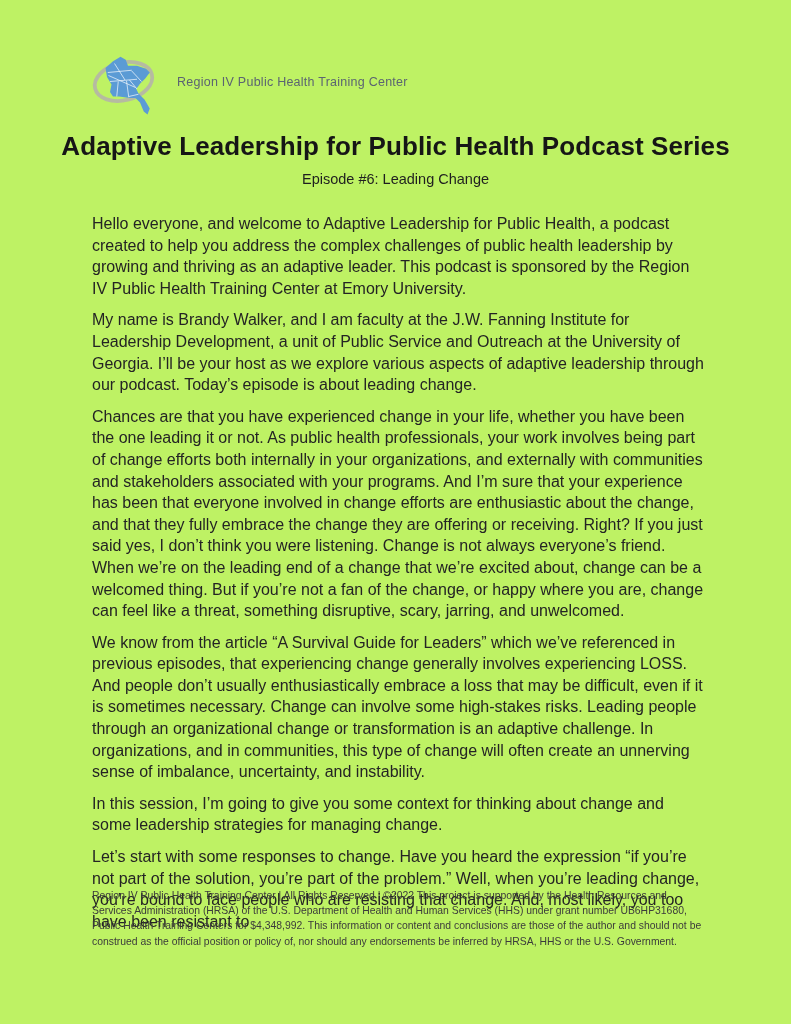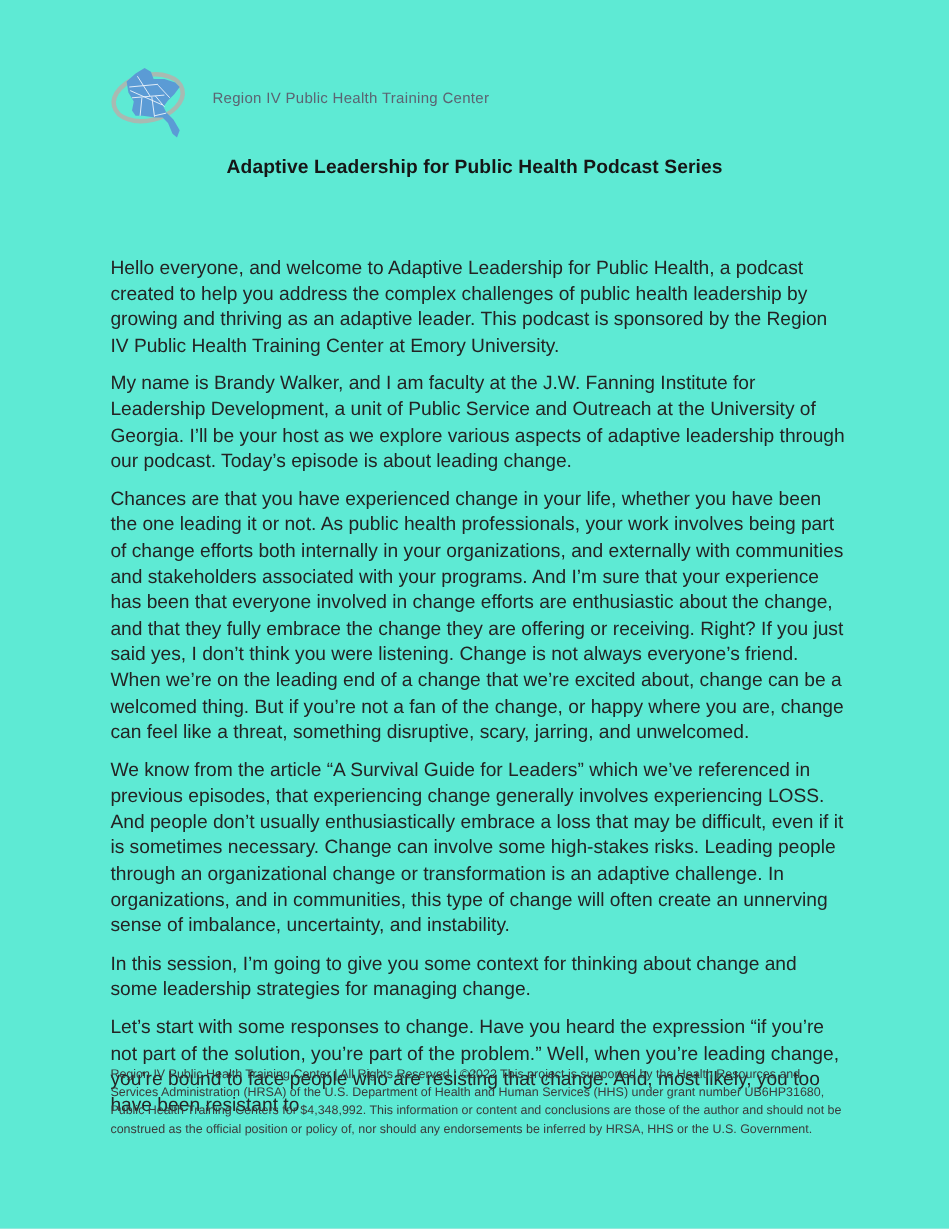--- a/index.html
+++ b/index.html
@@ -4,21 +4,21 @@
 <style>
   html, body {
     margin: 0;
     padding: 0;
     background: #e8e8e8;
   }
   .page {
     position: relative;
     width: 791px;
     height: 1024px;
-    background: #5eead4;
+    background: #bef264;
     font-family: "Liberation Sans", sans-serif;
     overflow: hidden;
     margin: 0 auto;
   }
   .logo-block {
     position: absolute;
     left: 88px;
     top: 50px;
     display: flex;
     align-items: center;
@@ -36,21 +36,21 @@
     white-space: nowrap;
     padding-bottom: 2px;
   }
   .doc-title {
     position: absolute;
     top: 131px;
     left: 0;
     width: 100%;
     text-align: center;
     margin: 0;
-    font-size: 16px;
+    font-size: 26px;
     font-weight: 700;
     color: #161616;
     letter-spacing: 0.1px;
   }
   .doc-subtitle {
     position: absolute;
     top: 171px;
     left: 0;
     width: 100%;
     text-align: center;
@@ -103,20 +103,21 @@
         <path d="M52,40 L62,52"></path>
         <path d="M24,34 L60,50"></path>
         <path d="M32,18 L46,40"></path>
       </g>
     </svg>
     <span class="logo-text">Region IV Public Health Training Center</span>
   </div>
 
   <h1 class="doc-title">Adaptive Leadership for Public Health Podcast Series</h1>
 
+  <h2 class="doc-subtitle">Episode #6: Leading Change</h2>
 
   <div class="doc-body">
       <p>Hello everyone, and welcome to Adaptive Leadership for Public Health, a podcast created to help you address the complex challenges of public health leadership by growing and thriving as an adaptive leader.  This podcast is sponsored by the Region IV Public Health Training Center at Emory University.</p>
       <p>My name is Brandy Walker, and I am faculty at the J.W. Fanning Institute for Leadership Development, a unit of Public Service and Outreach at the University of Georgia. I’ll be your host as we explore various aspects of adaptive leadership through our podcast. Today’s episode is about leading change.</p>
       <p>Chances are that you have experienced change in your life, whether you have been the one leading it or not. As public health professionals, your work involves being part of change efforts both internally in your organizations, and externally with communities and stakeholders associated with your programs. And I’m sure that your experience has been that everyone involved in change efforts are enthusiastic about the change, and that they fully embrace the change they are offering or receiving. Right? If you just said yes, I don’t think you were listening. Change is not always everyone’s friend. When we’re on the leading end of a change that we’re excited about, change can be a welcomed thing. But if you’re not a fan of the change, or happy where you are, change can feel like a threat, something disruptive, scary, jarring, and unwelcomed.</p>
       <p>We know from the article “A Survival Guide for Leaders” which we’ve referenced in previous episodes, that experiencing change generally involves experiencing LOSS. And people don’t usually enthusiastically embrace a loss that may be difficult, even if it is sometimes necessary. Change can involve some high-stakes risks. Leading people through an organizational change or transformation is an adaptive challenge. In organizations, and in communities, this type of change will often create an unnerving sense of imbalance, uncertainty, and instability.</p>
       <p>In this session, I’m going to give you some context for thinking about change and some leadership strategies for managing change.</p>
       <p>Let’s start with some responses to change. Have you heard the expression “if you’re not part of the solution, you’re part of the problem.” Well, when you’re leading change, you’re bound to face people who are resisting that change. And, most likely, you too have been resistant to</p>
     </div>
 

